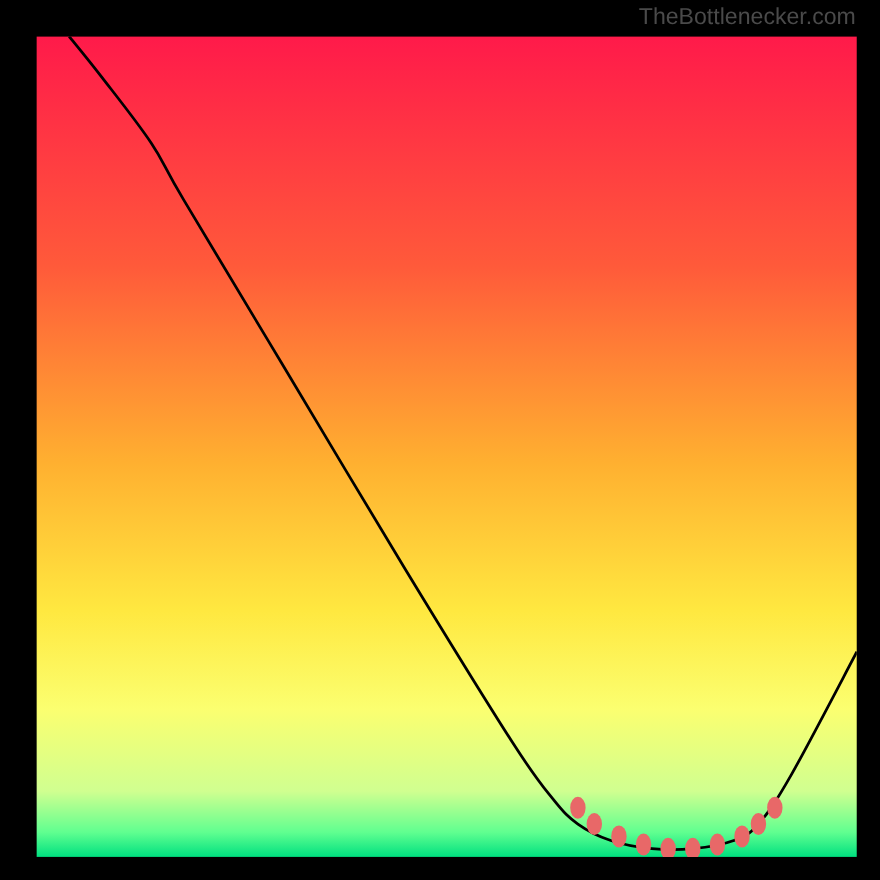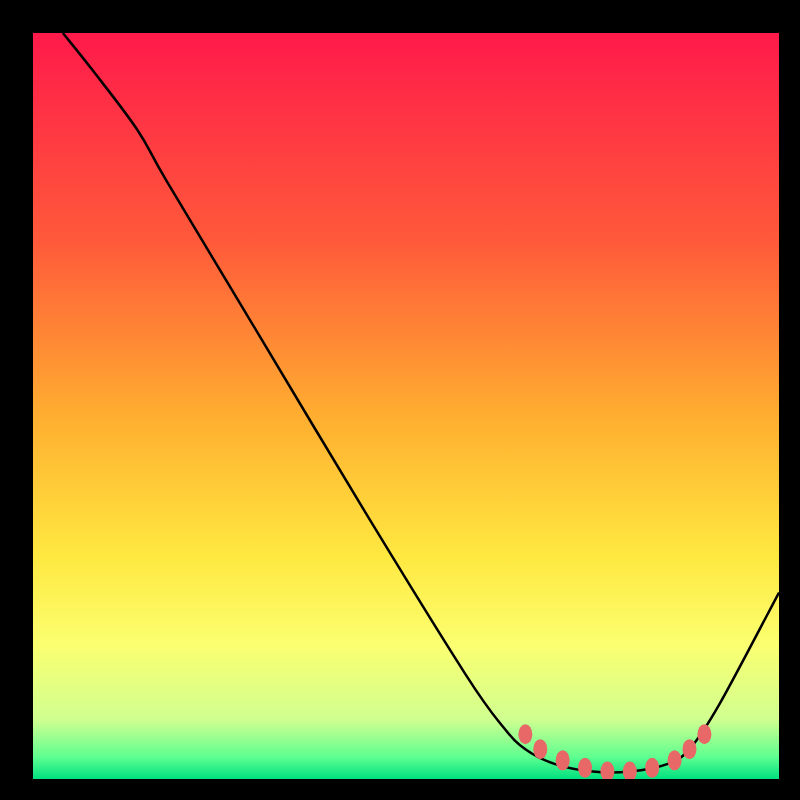--- a/index.html
+++ b/index.html
@@ -35,20 +35,21 @@
     overflow: hidden;
   }
   svg {
     display: block;
   }
 </style>
 </head>
 <body>
 
 <div class="container">
+  <div class="watermark">TheBottlenecker.com</div>
   <div class="plot-area">
     <svg id="chart-svg" width="746" height="746" viewBox="0 0 746 746">
       <defs>
         <linearGradient id="bg-grad" x1="0" y1="0" x2="0" y2="1">
             <stop offset="0%" stop-color="#ff1a4a"></stop>
             <stop offset="28.000000000000004%" stop-color="#ff5a3a"></stop>
             <stop offset="52%" stop-color="#ffb030"></stop>
             <stop offset="70%" stop-color="#ffe840"></stop>
             <stop offset="82%" stop-color="#fbff70"></stop>
             <stop offset="92%" stop-color="#d0ff90"></stop>

